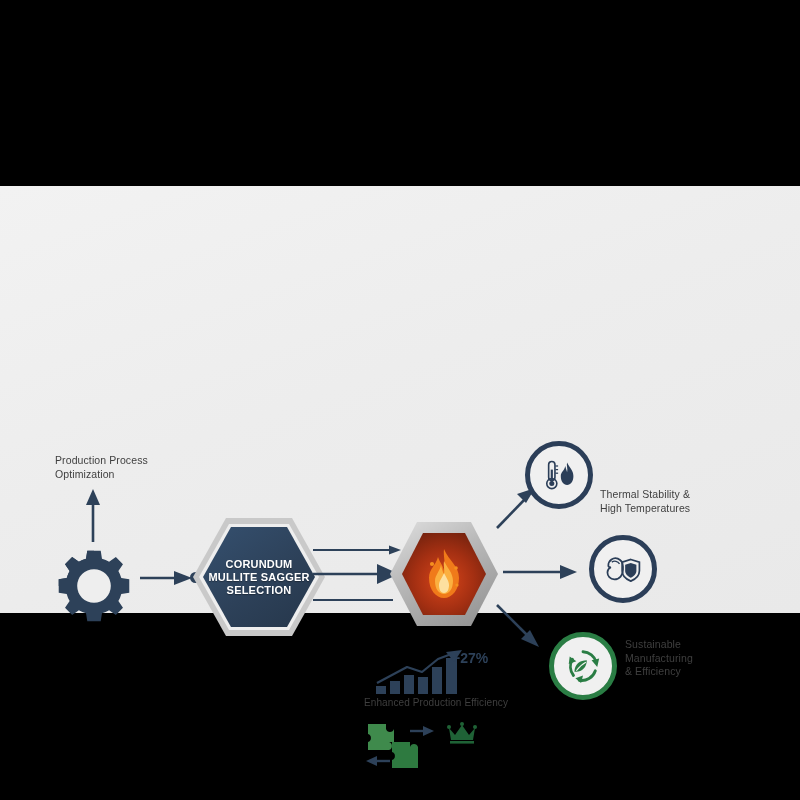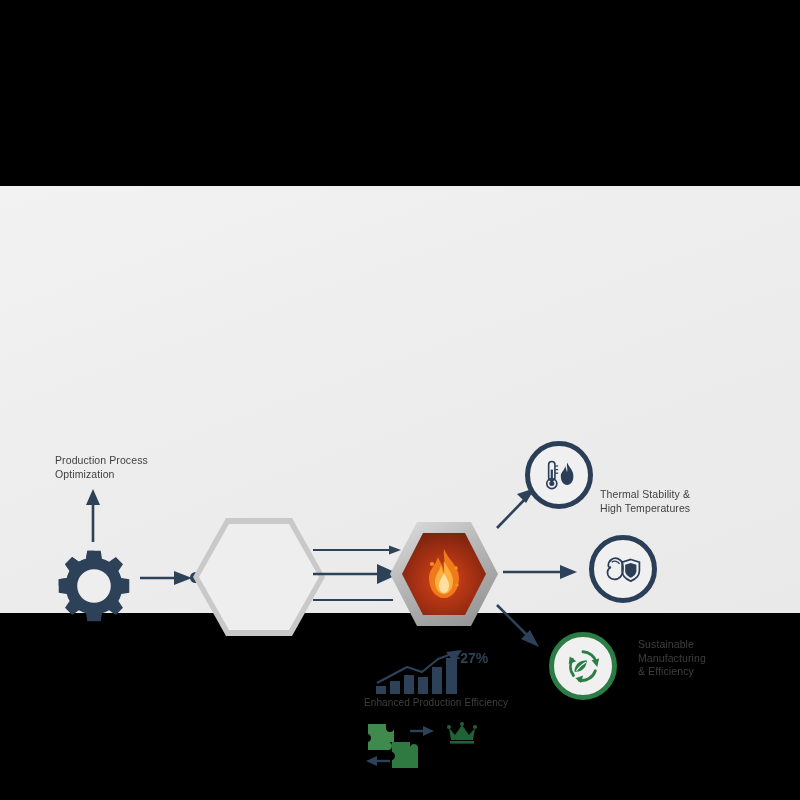--- a/index.html
+++ b/index.html
@@ -137,20 +137,25 @@
 
     <div class="node" style="left:140px; top:380px;">
       <svg width="56" height="24" viewBox="0 0 56 24">
         <line x1="0" y1="12" x2="38" y2="12" stroke="#2d4159" stroke-width="2.6"></line>
         <polygon points="52,12 34,5 34,19" fill="#2d4159"></polygon>
       </svg>
     </div>
     <div class="dot" style="left:190px; top:386px;"></div>
 
     <div class="hex-outline" style="left:193px; top:332px;"></div>
+    <div class="hex-main" style="left:203px; top:341px;">
+      <div class="hex-text">CORUNDUM
+MULLITE SAGGER
+SELECTION</div>
+    </div>
 
     <div class="node" style="left:313px; top:358px;">
       <svg width="92" height="64" viewBox="0 0 92 64">
         <line x1="0" y1="6" x2="78" y2="6" stroke="#2d4159" stroke-width="2"></line>
         <polygon points="88,6 76,1.5 76,10.5" fill="#2d4159"></polygon>
         <line x1="0" y1="30" x2="66" y2="30" stroke="#2d4159" stroke-width="2.4"></line>
         <polygon points="86,30 64,20 64,40" fill="#2d4159"></polygon>
         <line x1="0" y1="56" x2="80" y2="56" stroke="#2d4159" stroke-width="2"></line>
       </svg>
     </div>
@@ -220,21 +225,21 @@
         <path d="M20 5 A15 15 0 0 1 34 16" fill="none" stroke="#2a7d44" stroke-width="3" stroke-linecap="round"></path>
         <polygon points="35,21 29,14 37,12" fill="#2a7d44"></polygon>
         <path d="M33 25 A15 15 0 0 1 16 35" fill="none" stroke="#2a7d44" stroke-width="3" stroke-linecap="round"></path>
         <polygon points="12,33 20,30 18,38" fill="#2a7d44"></polygon>
         <path d="M10 30 A15 15 0 0 1 9 13" fill="none" stroke="#2a7d44" stroke-width="3" stroke-linecap="round"></path>
         <polygon points="6,10 13,15 5,18" fill="#2a7d44"></polygon>
         <path d="M11 26 C11 18 17 14 24 14 C24 22 18 27 11 26 Z" fill="#2a7d44"></path>
         <path d="M13 25 C16 21 19 18 23 16" fill="none" stroke="#eef3ee" stroke-width="1.1"></path>
       </svg>
     </div>
-    <div class="label" style="left:638px; top:452px;">Sustainable
+    <div class="label" style="left:625px; top:452px;">Sustainable
 Manufacturing
 &amp; Efficiency</div>
 
     <div class="node" style="left:374px; top:464px;">
       <svg width="96" height="46" viewBox="0 0 96 46">
         <rect x="2" y="36" width="10" height="8" fill="#2d4159"></rect>
         <rect x="16" y="31" width="10" height="13" fill="#2d4159"></rect>
         <rect x="30" y="25" width="10" height="19" fill="#2d4159"></rect>
         <rect x="44" y="27" width="10" height="17" fill="#2d4159"></rect>
         <rect x="58" y="17" width="10" height="27" fill="#2d4159"></rect>

